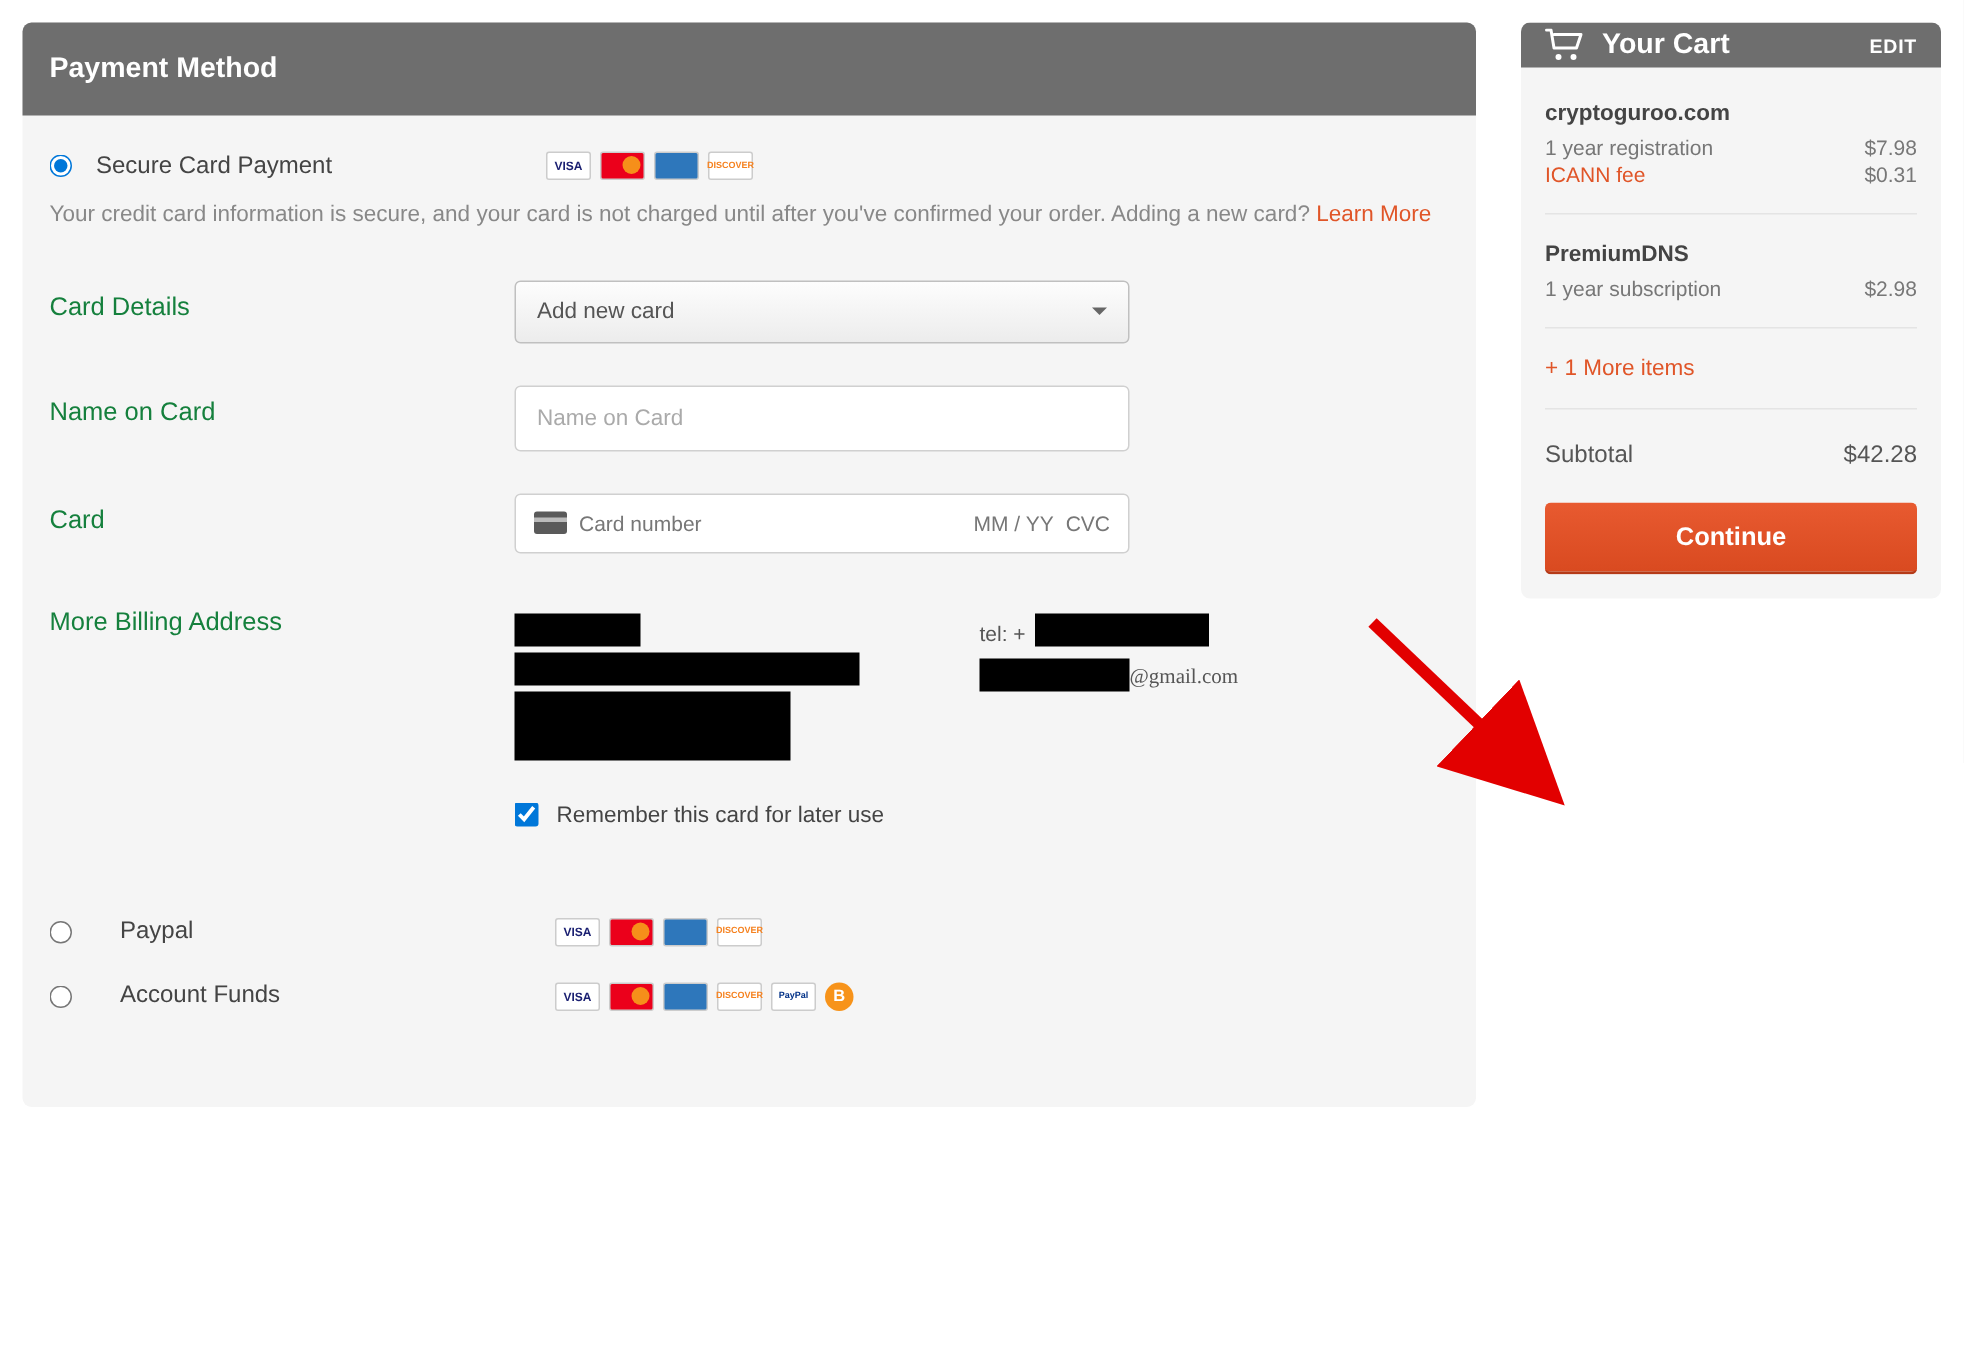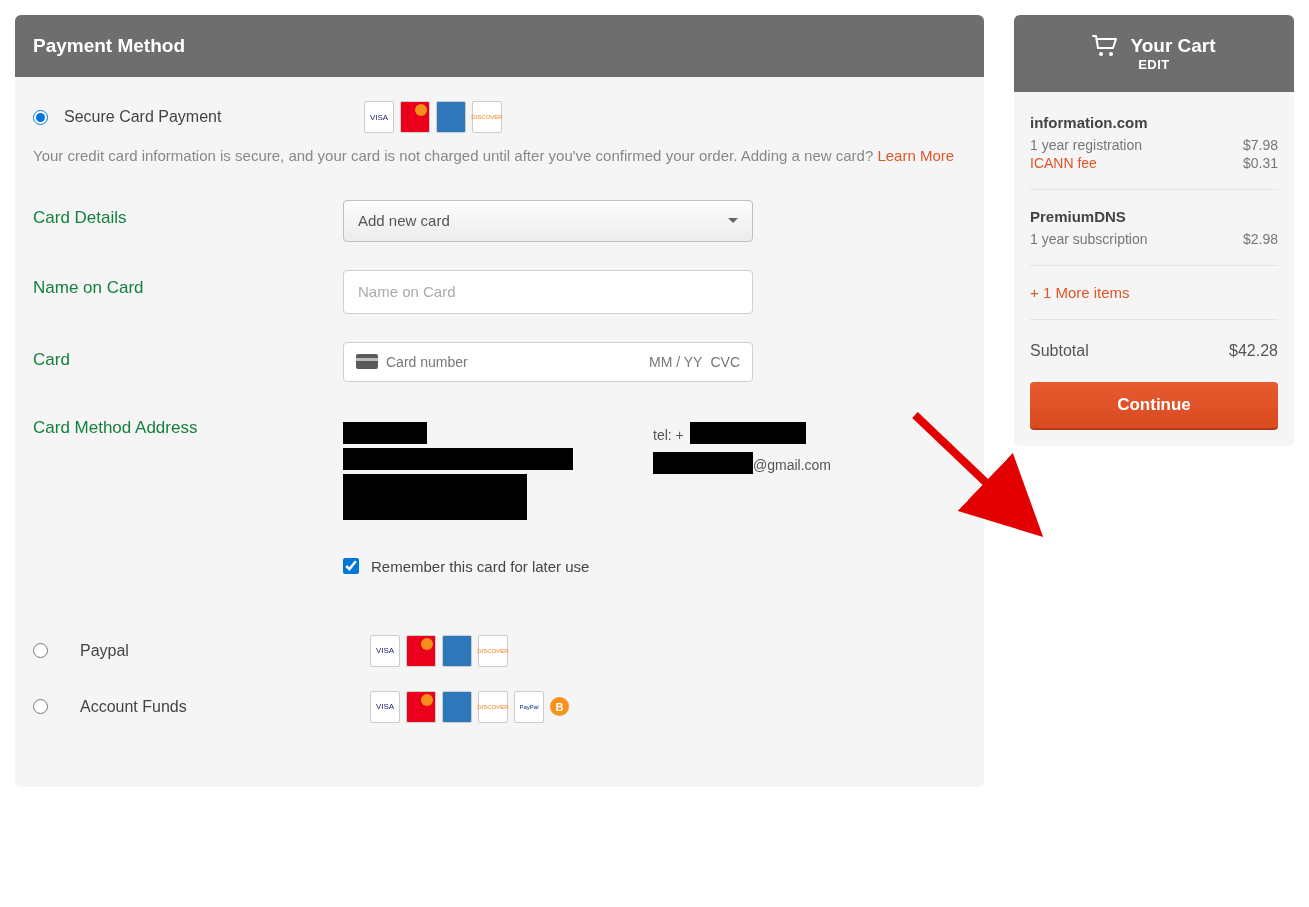--- a/index.html
+++ b/index.html
@@ -50,27 +50,27 @@
     margin-right: 140px;
     min-width: 160px;
   }
   .card-icons {
     display: flex;
     gap: 6px;
     align-items: center;
   }
   .card-icon {
     width: 30px;
-    height: 32px;
+    height: 19px;
     border-radius: 2px;
     font-size: 6px;
     display: flex;
     align-items: center;
     justify-content: center;
-    font-weight: normal;
+    font-weight: bold;
   }
   .ci-visa { background: #fff; border: 1px solid #ccc; color: #1a1f71; font-size:8px;}
   .ci-mc { background: #eb001b; border: 1px solid #ccc; position:relative; overflow:hidden;}
   .ci-mc::after{content:"";position:absolute;right:2px;top:2px;width:12px;height:12px;border-radius:50%;background:#f79e1b;opacity:.9;}
   .ci-mc::before{content:"";position:absolute;left:2px;top:2px;width:12px;height:12px;border-radius:50%;background:#eb001b;}
   .ci-amex { background: #2e77bb; border:1px solid #ccc;}
   .ci-disc { background: #fff; border:1px solid #ccc; color:#f58220;}
   .ci-pp { background:#fff;border:1px solid #ccc;color:#003087;font-size:6px;}
   .ci-btc { width:19px;height:19px;border-radius:50%;background:#f7931a;color:#fff;font-size:11px;font-weight:bold;border:none;}
   .info-text {
@@ -149,23 +149,23 @@
   .addr-block { padding-top: 12px; }
   .redact {
     background: #000;
     height: 22px;
     margin-bottom: 4px;
   }
   .addr-cols { display:flex; gap:80px; max-width: 560px;}
   .addr-col1 { flex:0 0 auto; }
   .addr-col2 { flex:1; font-size:14px; color:#555;}
   .addr-tel { display:flex; gap:6px; align-items:center; }
-  .addr-email { display:flex; align-items:center; margin-top:4px;}
+  .addr-email { display:flex; align-items:center; margin-top:4px;font-family:Liberation Serif, serif;}
   .check-row {
-    margin-top: 34px;
+    margin-top: 24px;
     display:flex;gap:12px;
   }
   input[type="checkbox"] {
     width:16px;height:16px;accent-color:#0077d9;
   }
   .check-label { color:#444; }
   .alt-methods { margin-top: 60px; }
   .alt-row { display:flex;align-items:center;margin-bottom:24px; }
   .alt-label { font-size:16px;color:#444;font-weight:500;min-width:290px;margin-left:16px;}
 
@@ -175,25 +175,24 @@
     flex-shrink: 0;
   }
   .cart-panel {
     background: #f5f5f5;
     border-radius: 6px;
     overflow: hidden;
   }
   .cart-header {
     background: #6e6e6e;
     color:#fff;
-    padding: 20px 16px;
+    padding: 4px 16px;
     display:flex;
     align-items:center;
     justify-content:space-between;
-    flex-direction:column;
   }
   .cart-title-wrap{display:flex;align-items:center;gap:12px;}
   .cart-title{font-size:19px;font-weight:600;}
   .cart-edit{font-size:13px;font-weight:700;letter-spacing:.5px;cursor:pointer;}
   .cart-body{padding:4px 16px 16px 16px;}
   .cart-item{padding:18px 0;border-bottom:1px solid #e4e4e4;}
   .cart-item-name{font-weight:600;color:#444;font-size:15px;margin-bottom:6px;}
   .cart-line{display:flex;justify-content:space-between;font-size:14px;color:#777;margin-top:2px;}
   .cart-fee{color:#e05528;}
   .more-items{color:#e05528;font-size:15px;padding:18px 0;border-bottom:1px solid #e4e4e4;}
@@ -258,21 +257,21 @@
           <div class="card-input-wrap">
             <span class="card-mini-icon"></span>
             <span class="card-placeholder">Card number</span>
             <span>MM / YY</span>
             <span>CVC</span>
           </div>
         </div>
       </div>
 
       <div class="form-row">
-        <div class="row-label">Card Method Address</div>
+        <div class="row-label">More Billing Address</div>
         <div class="row-control">
           <div class="addr-block">
             <div class="addr-cols">
               <div class="addr-col1">
                 <div class="redact" style="width:84px;"></div>
                 <div class="redact" style="width:230px;"></div>
                 <div class="redact" style="width:184px;height:46px;"></div>
               </div>
               <div class="addr-col2">
                 <div class="addr-tel">
@@ -329,21 +328,21 @@
             <path d="M1 1h3l2 12h15l3-9H6" stroke="#fff" stroke-width="2" fill="none" stroke-linecap="round" stroke-linejoin="round"></path>
             <circle cx="9" cy="19" r="2" fill="#fff"></circle>
             <circle cx="19" cy="19" r="2" fill="#fff"></circle>
           </svg>
           <span class="cart-title">Your Cart</span>
         </div>
         <span class="cart-edit">EDIT</span>
       </div>
       <div class="cart-body">
         <div class="cart-item">
-          <div class="cart-item-name">information.com</div>
+          <div class="cart-item-name">cryptoguroo.com</div>
           <div class="cart-line">
             <span>1 year registration</span>
             <span>$7.98</span>
           </div>
           <div class="cart-line cart-fee">
             <span>ICANN fee</span>
             <span style="color:#777">$0.31</span>
           </div>
         </div>
         <div class="cart-item">

